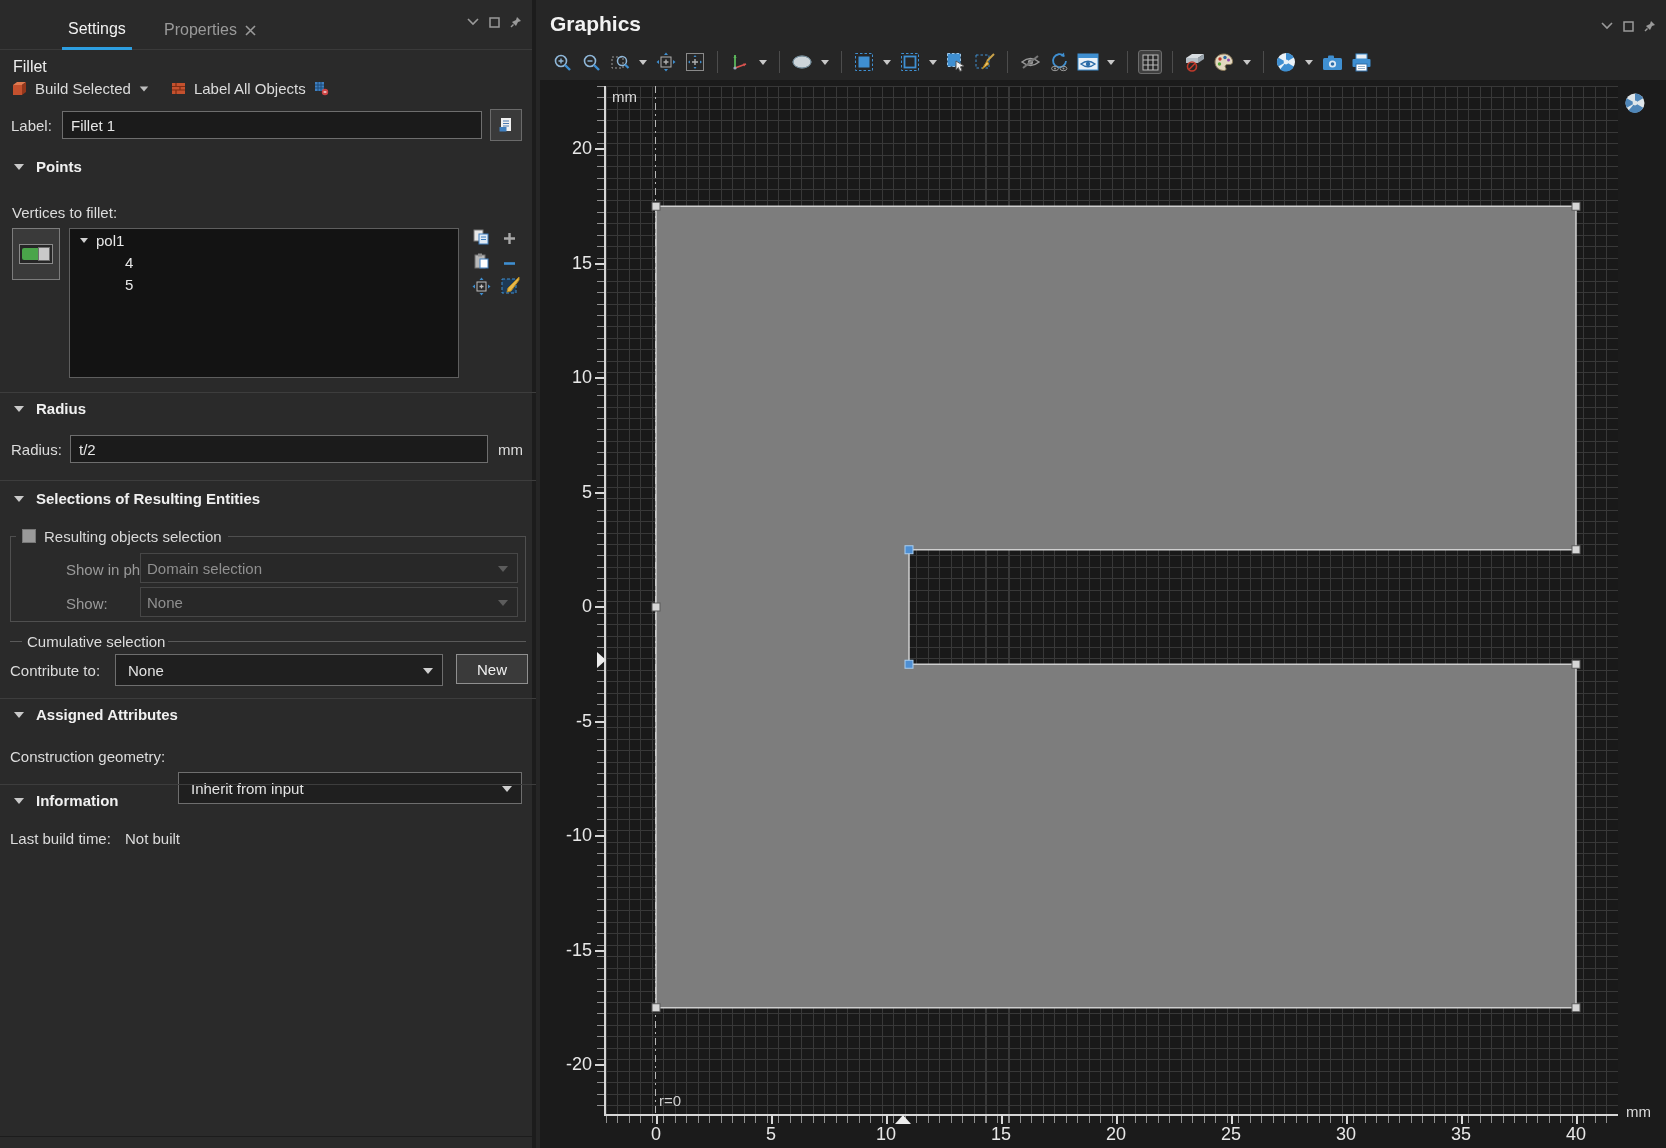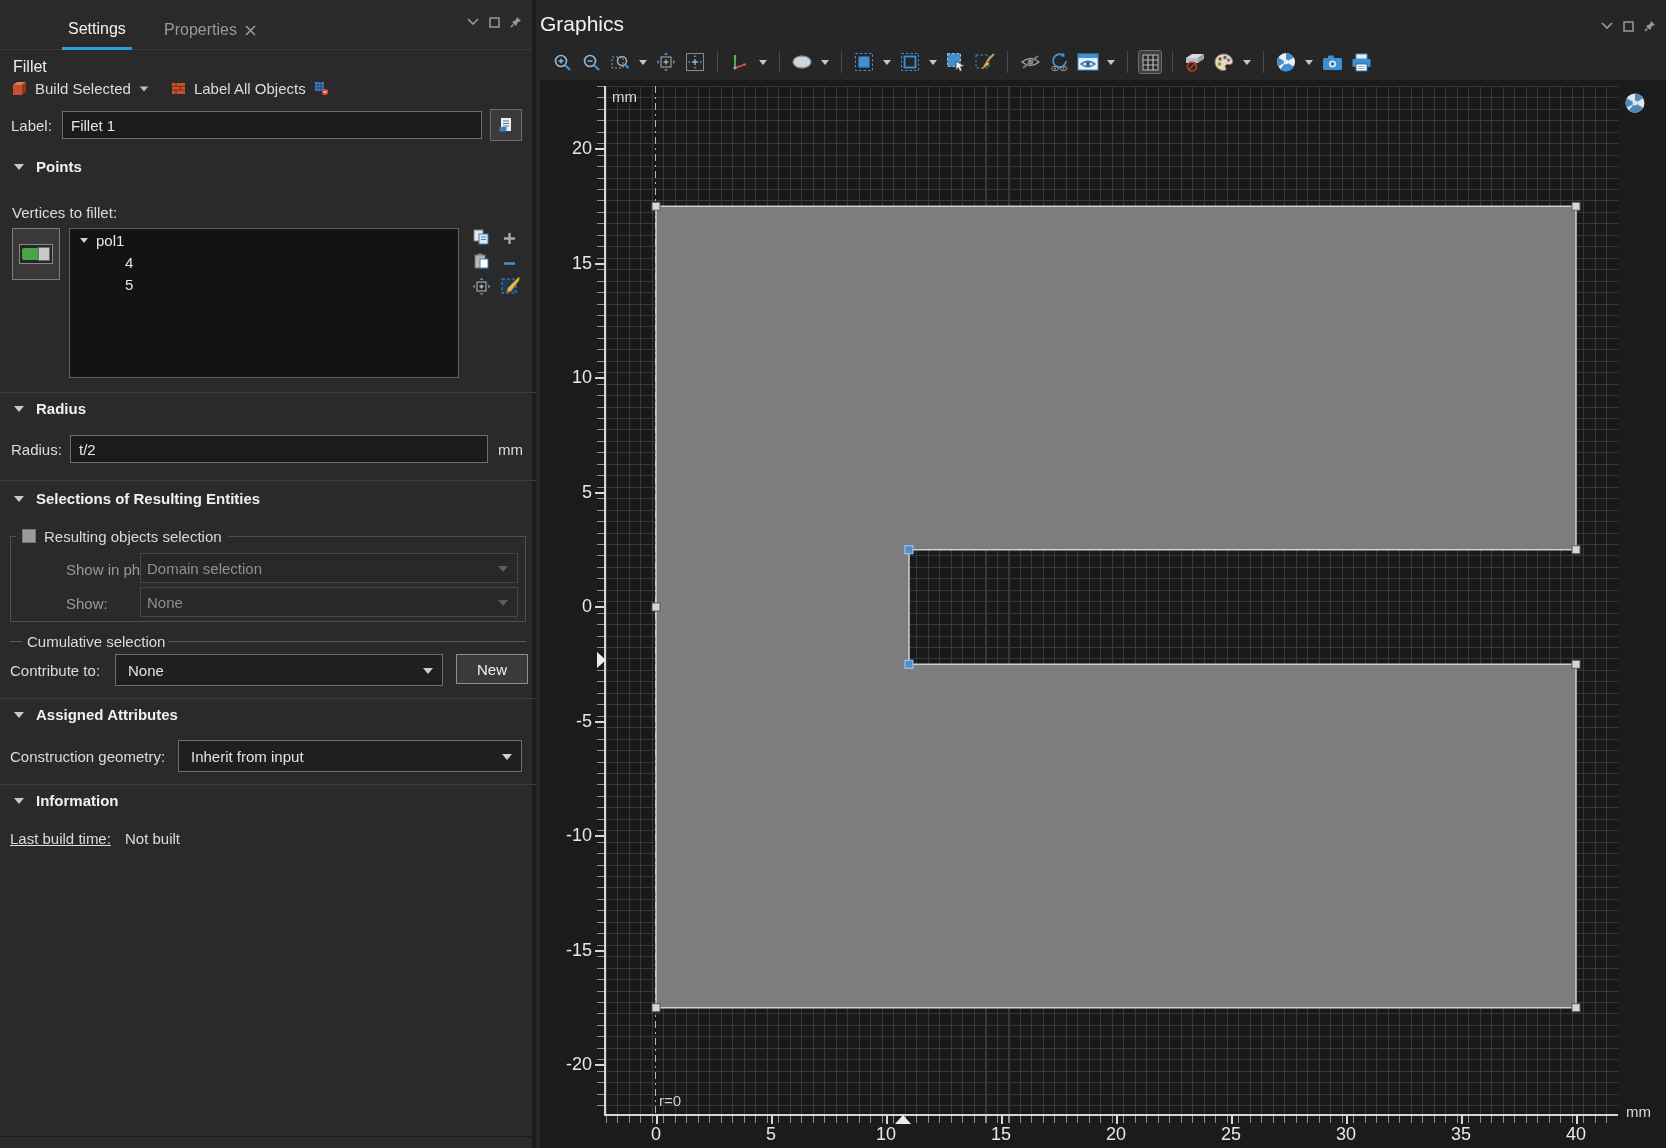--- a/index.html
+++ b/index.html
@@ -34,21 +34,21 @@
 
   .listbox { position:absolute; background:#131313; border:1px solid #5e5e5e; font-size:15px; color:#e8e8e8; }
   .treerow { display:flex; align-items:center; height:22px; }
   .tree-chev { width:0;height:0;border-left:4px solid transparent;border-right:4px solid transparent;border-top:5px solid #cfcfcf; margin:0 8px 0 10px; }
 
   .btn { position:absolute; background:#3a3a3a; border:1px solid #8f8f8f; color:#f0f0f0; font-size:15px; display:flex; align-items:center; justify-content:center; }
   .iconbtn { position:absolute; display:flex; align-items:center; justify-content:center; }
 
   
   .graphics-panel { position:absolute; left:540px; top:0; width:1126px; height:1148px; background:#262626; }
-  .gtitle { position:absolute; left:0; top:12px; font-size:21px; font-weight:normal; color:#f2f2f2; }
+  .gtitle { position:absolute; left:10px; top:12px; font-size:21px; font-weight:bold; color:#f2f2f2; }
   .gtoolbar { position:absolute; left:10px; top:46px; height:32px; display:flex; align-items:center; gap:5px; }
   .tbi { width:24px; height:24px; display:flex; align-items:center; justify-content:center; border-radius:3px; }
   .tbi.pressed { background:#3f3f3f; border:1px solid #6c6c6c; }
   .tbsep { width:1px; height:22px; background:#4c4c4c; margin:0 5px; }
   .tbcaret { width:0; height:0; border-left:4px solid transparent; border-right:4px solid transparent; border-top:5px solid #c8c8c8; margin:0 2px; }
 
   .plotbg { position:absolute; left:0; top:80px; width:1126px; height:1068px; background:#1b1b1b; }
   .gridarea { position:absolute; left:606px; top:86px; width:1012px; height:1029px; background-color:#191919;
       background-image:
         repeating-linear-gradient(to right, #383838 0 1px, transparent 1px 11.5px),
@@ -243,31 +243,31 @@
     <div class="btn" style="left:456px; top:654px; width:72px; height:30px;">
       <span>New</span>
     </div>
 
     <div class="sec-sep" style="top:698px;"></div>
     <div class="sechead" style="left:14px; top:706px;">
       <span class="chev"></span>
       <span>Assigned Attributes</span>
     </div>
     <span class="lbl" style="position:absolute; left:10px; top:748px;">Construction geometry:</span>
-    <div class="dropdown" style="left:178px; top:740px; width:344px; height:32px; border-color:#6e6e6e;">
+    <div class="dropdown" style="left:178px; top:772px; width:344px; height:32px; border-color:#6e6e6e;">
       <span style="padding-left:6px;">Inherit from input</span>
       <span class="dar"></span>
     </div>
 
     <div class="sec-sep" style="top:784px;"></div>
     <div class="sechead" style="left:14px; top:792px;justify-content:center;">
       <span class="chev"></span>
       <span>Information</span>
     </div>
-    <span class="lbl" style="position:absolute; left:10px; top:830px;text-decoration:underline;">Last build time:</span>
+    <span class="lbl" style="position:absolute; left:10px; top:830px;">Last build time:</span>
     <span class="lbl" style="position:absolute; left:125px; top:830px;">Not built</span>
 
     <div class="sec-sep" style="top:1136px; background:#1c1c1c;"></div>
   </div>
 
   <div class="graphics-panel">
     <div class="gtitle">Graphics</div>
     <div class="winicons" style="top:20px;">
       <svg width="12" height="8" viewBox="0 0 12 8">
           <path d="M1 1 L6 6 L11 1" fill="none" stroke="#9a9a9a" stroke-width="1.6"></path>

